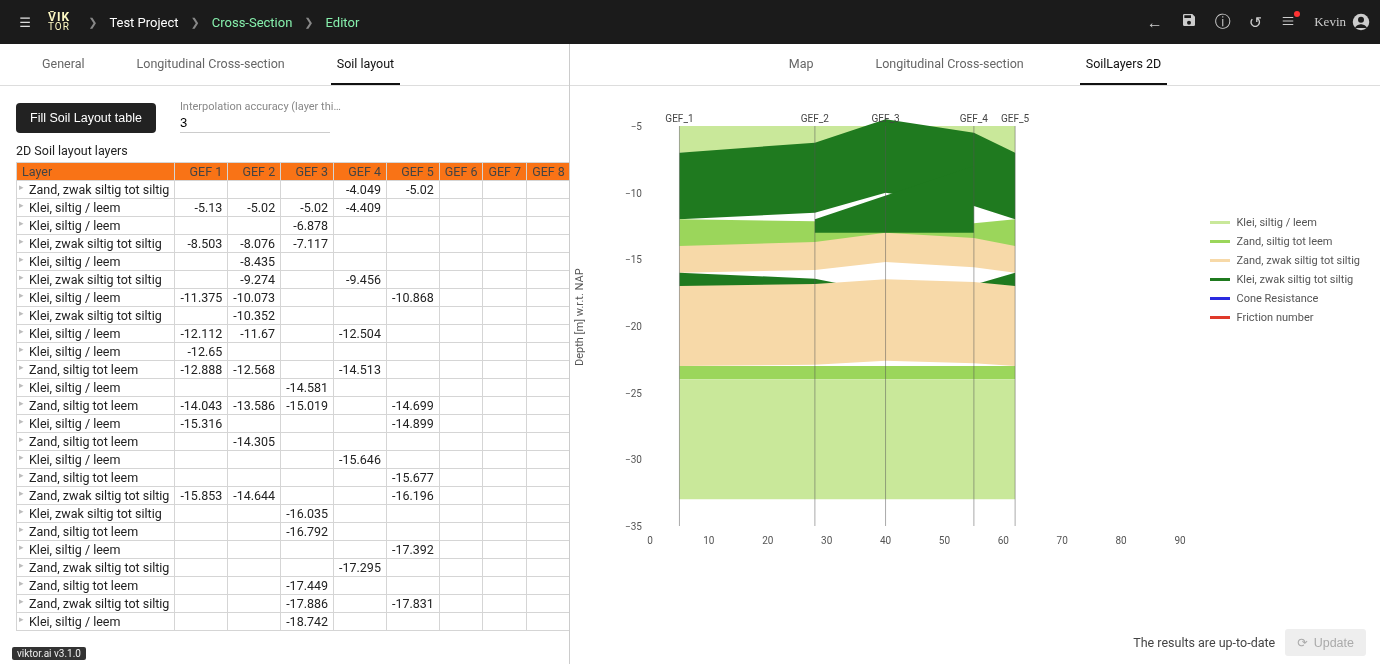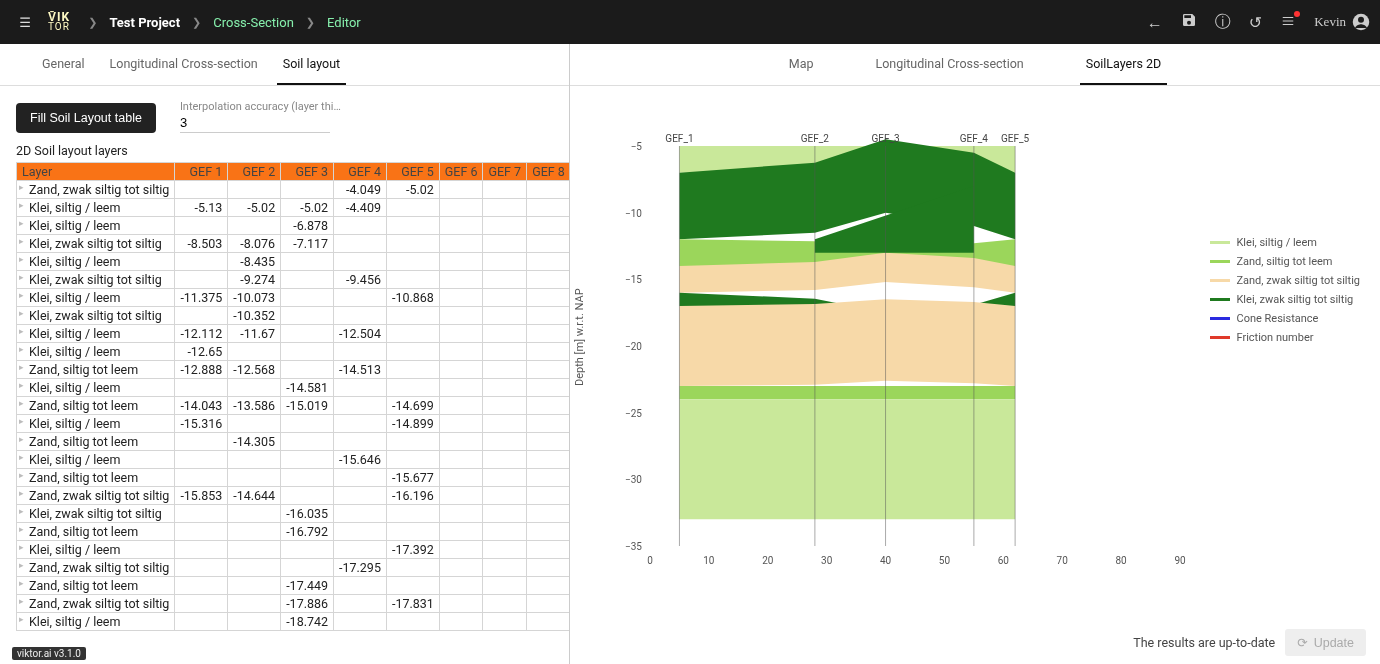--- a/index.html
+++ b/index.html
@@ -21,46 +21,46 @@
     color: #eee;
     display: flex;
     align-items: center;
     padding: 0 10px;
   }
   .menu-btn { color:#ddd; width:30px; display:flex; align-items:center; justify-content:center; cursor:pointer; }
   .logo { color:#fef9c3; font-weight:700; letter-spacing:1px; margin:0 8px; font-size:12px; line-height:10px; }
   .logo small { display:block; font-size:10px; font-weight:400; }
   .breadcrumbs { display:flex; align-items:center; gap:12px; margin-left:10px; font-size:13px; }
   .breadcrumbs .crumb { color:#86efac; cursor:pointer; }
-  .breadcrumbs .crumb.active { color:#fff; font-weight:700; }
+  .breadcrumbs .crumb.active { color:#fff; font-weight:400; }
   .breadcrumbs .chev { color:#888; font-size:11px; }
   .topbar-right { margin-left:auto; display:flex; align-items:center; gap:18px; color:#ccc; }
   .topbar-right .icon { cursor:pointer; font-size:16px; position:relative; }
   .user { display:flex; align-items:center; gap:6px; font-size:13px; cursor:pointer;font-family:Liberation Serif, serif; }
   .notif-dot { position:absolute; top:-2px; right:-4px; width:6px; height:6px; background:#f33; border-radius:50%; }
 
   
   .tabrow {
     height: 42px;
     border-bottom: 1px solid #ddd;
     display:flex;
     align-items:center;
     padding: 0 36px;
-    gap: 13px;
+    gap: 40px;
     font-size: 12.5px;
     color:#666;
     background:#fff;
   }
   .tabrow .tab { padding: 0 6px; height:100%; display:flex; align-items:center; cursor:pointer; border-bottom:2px solid transparent; }
   .tabrow .tab.active { color:#111; border-bottom-color:#111; }
 
   
   .split { display:flex; height: calc(664px - 44px); }
   .left-pane { width: 570px; border-right:1px solid #ccc; display:flex; flex-direction:column; }
-  .right-pane { flex:1; display:flex; flex-direction:column; position:relative;gap:20px; }
+  .right-pane { flex:1; display:flex; flex-direction:column; position:relative; }
 
   
   .section-header {
     height:38px; display:flex; align-items:center; justify-content:space-between;
     padding:0 16px; font-size:13px; border-bottom:1px solid #ddd; cursor:pointer;
   }
   .controls-row {
     display:flex; align-items:flex-end; gap:24px; padding:14px 16px 8px;
   }
   .fill-btn {

